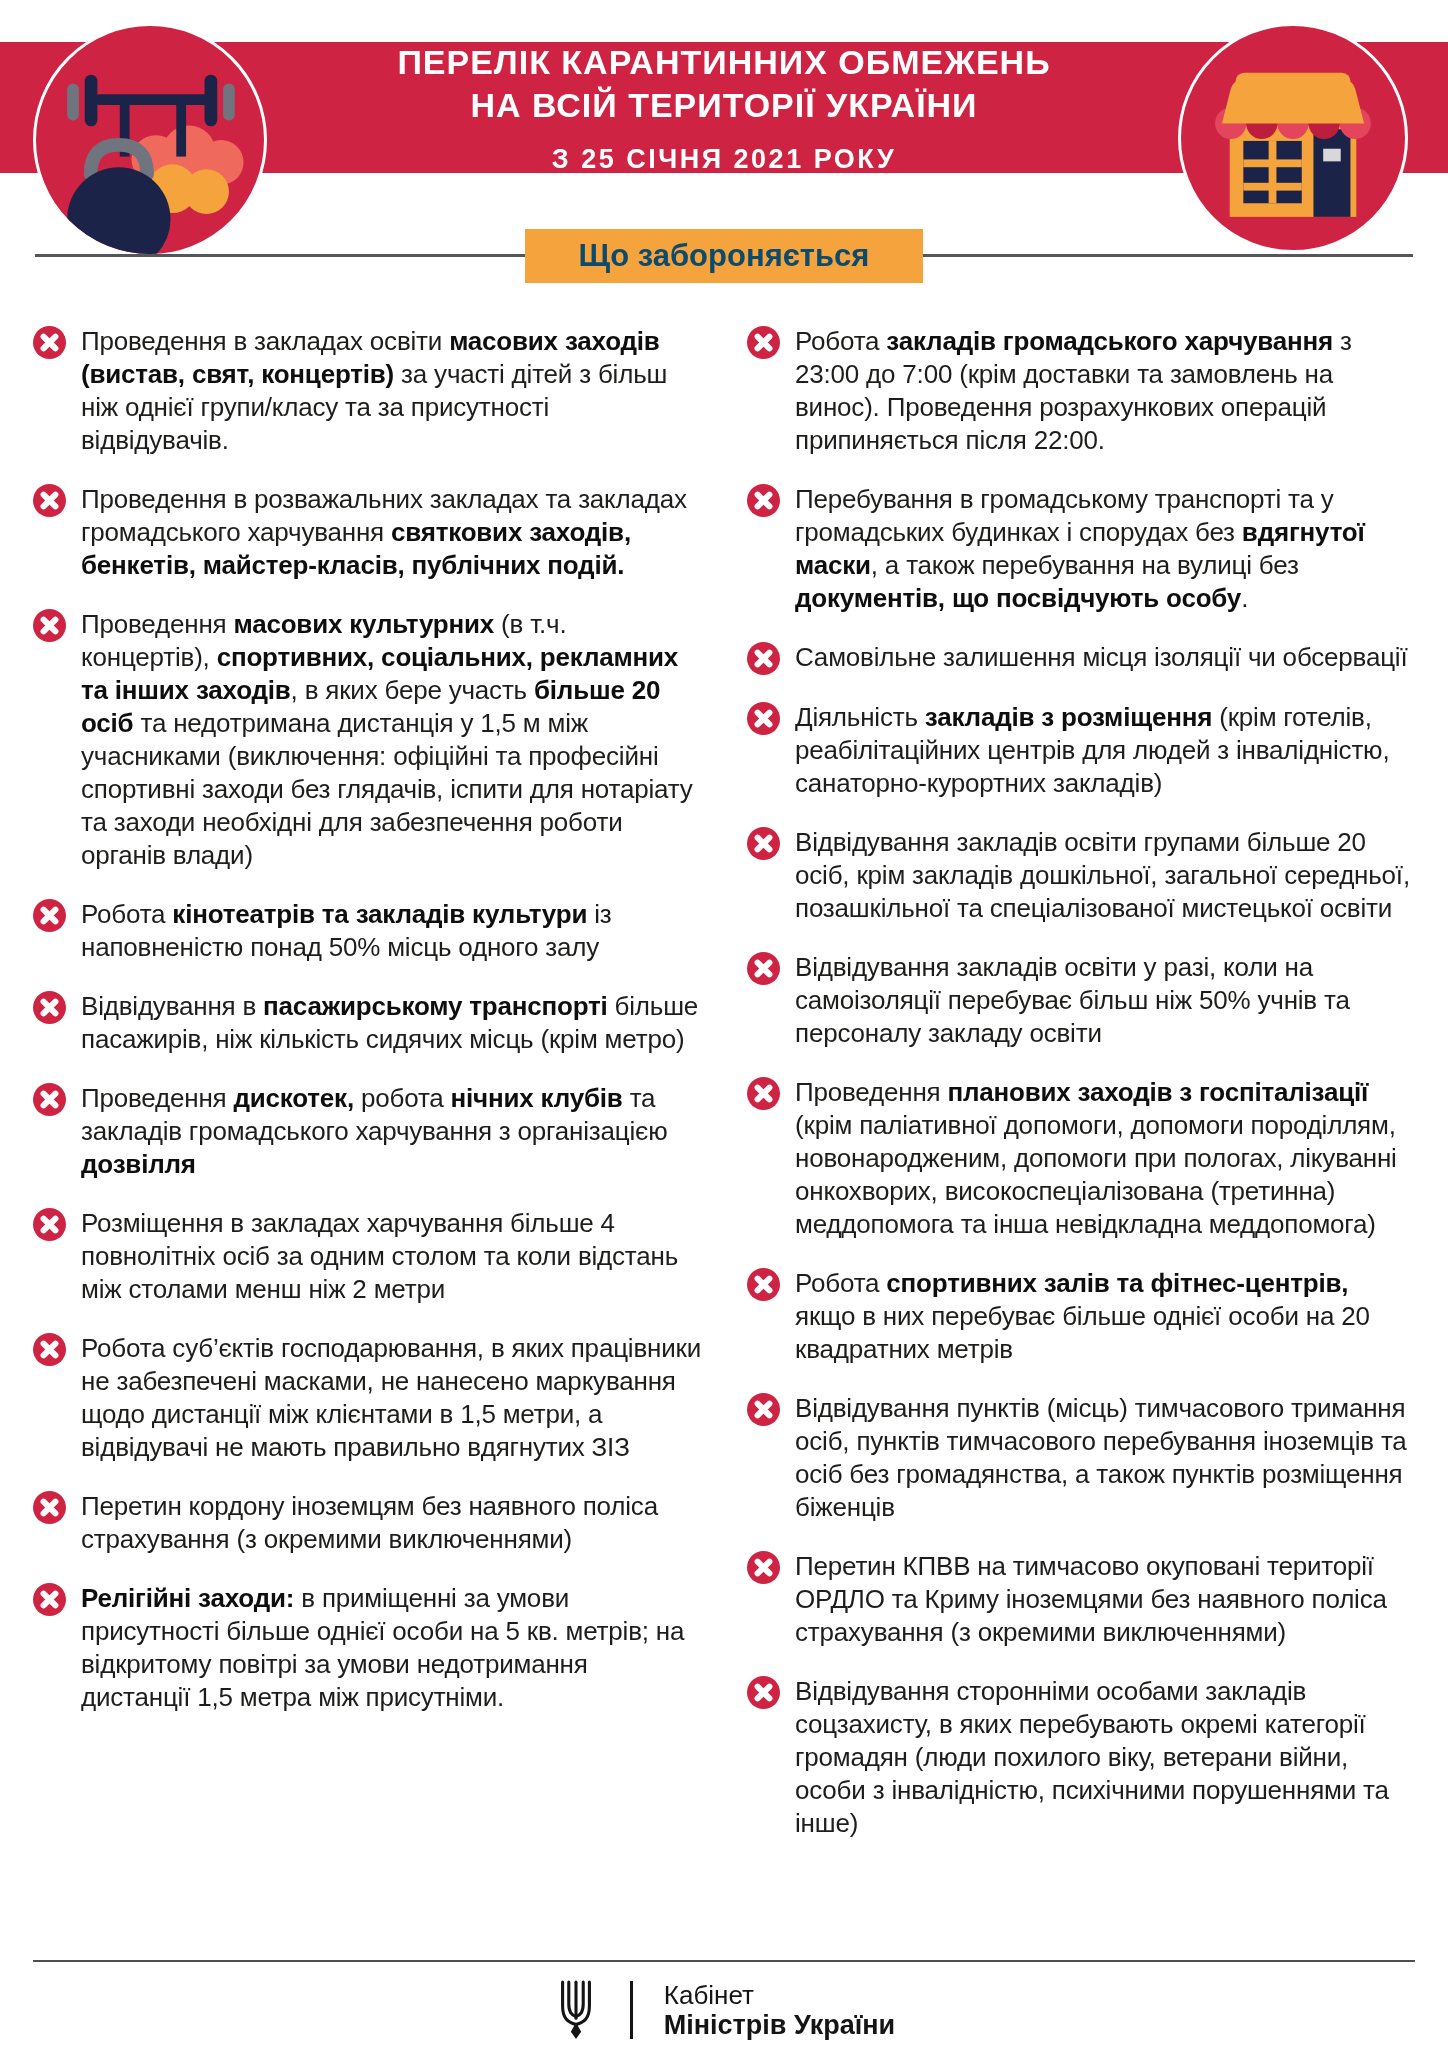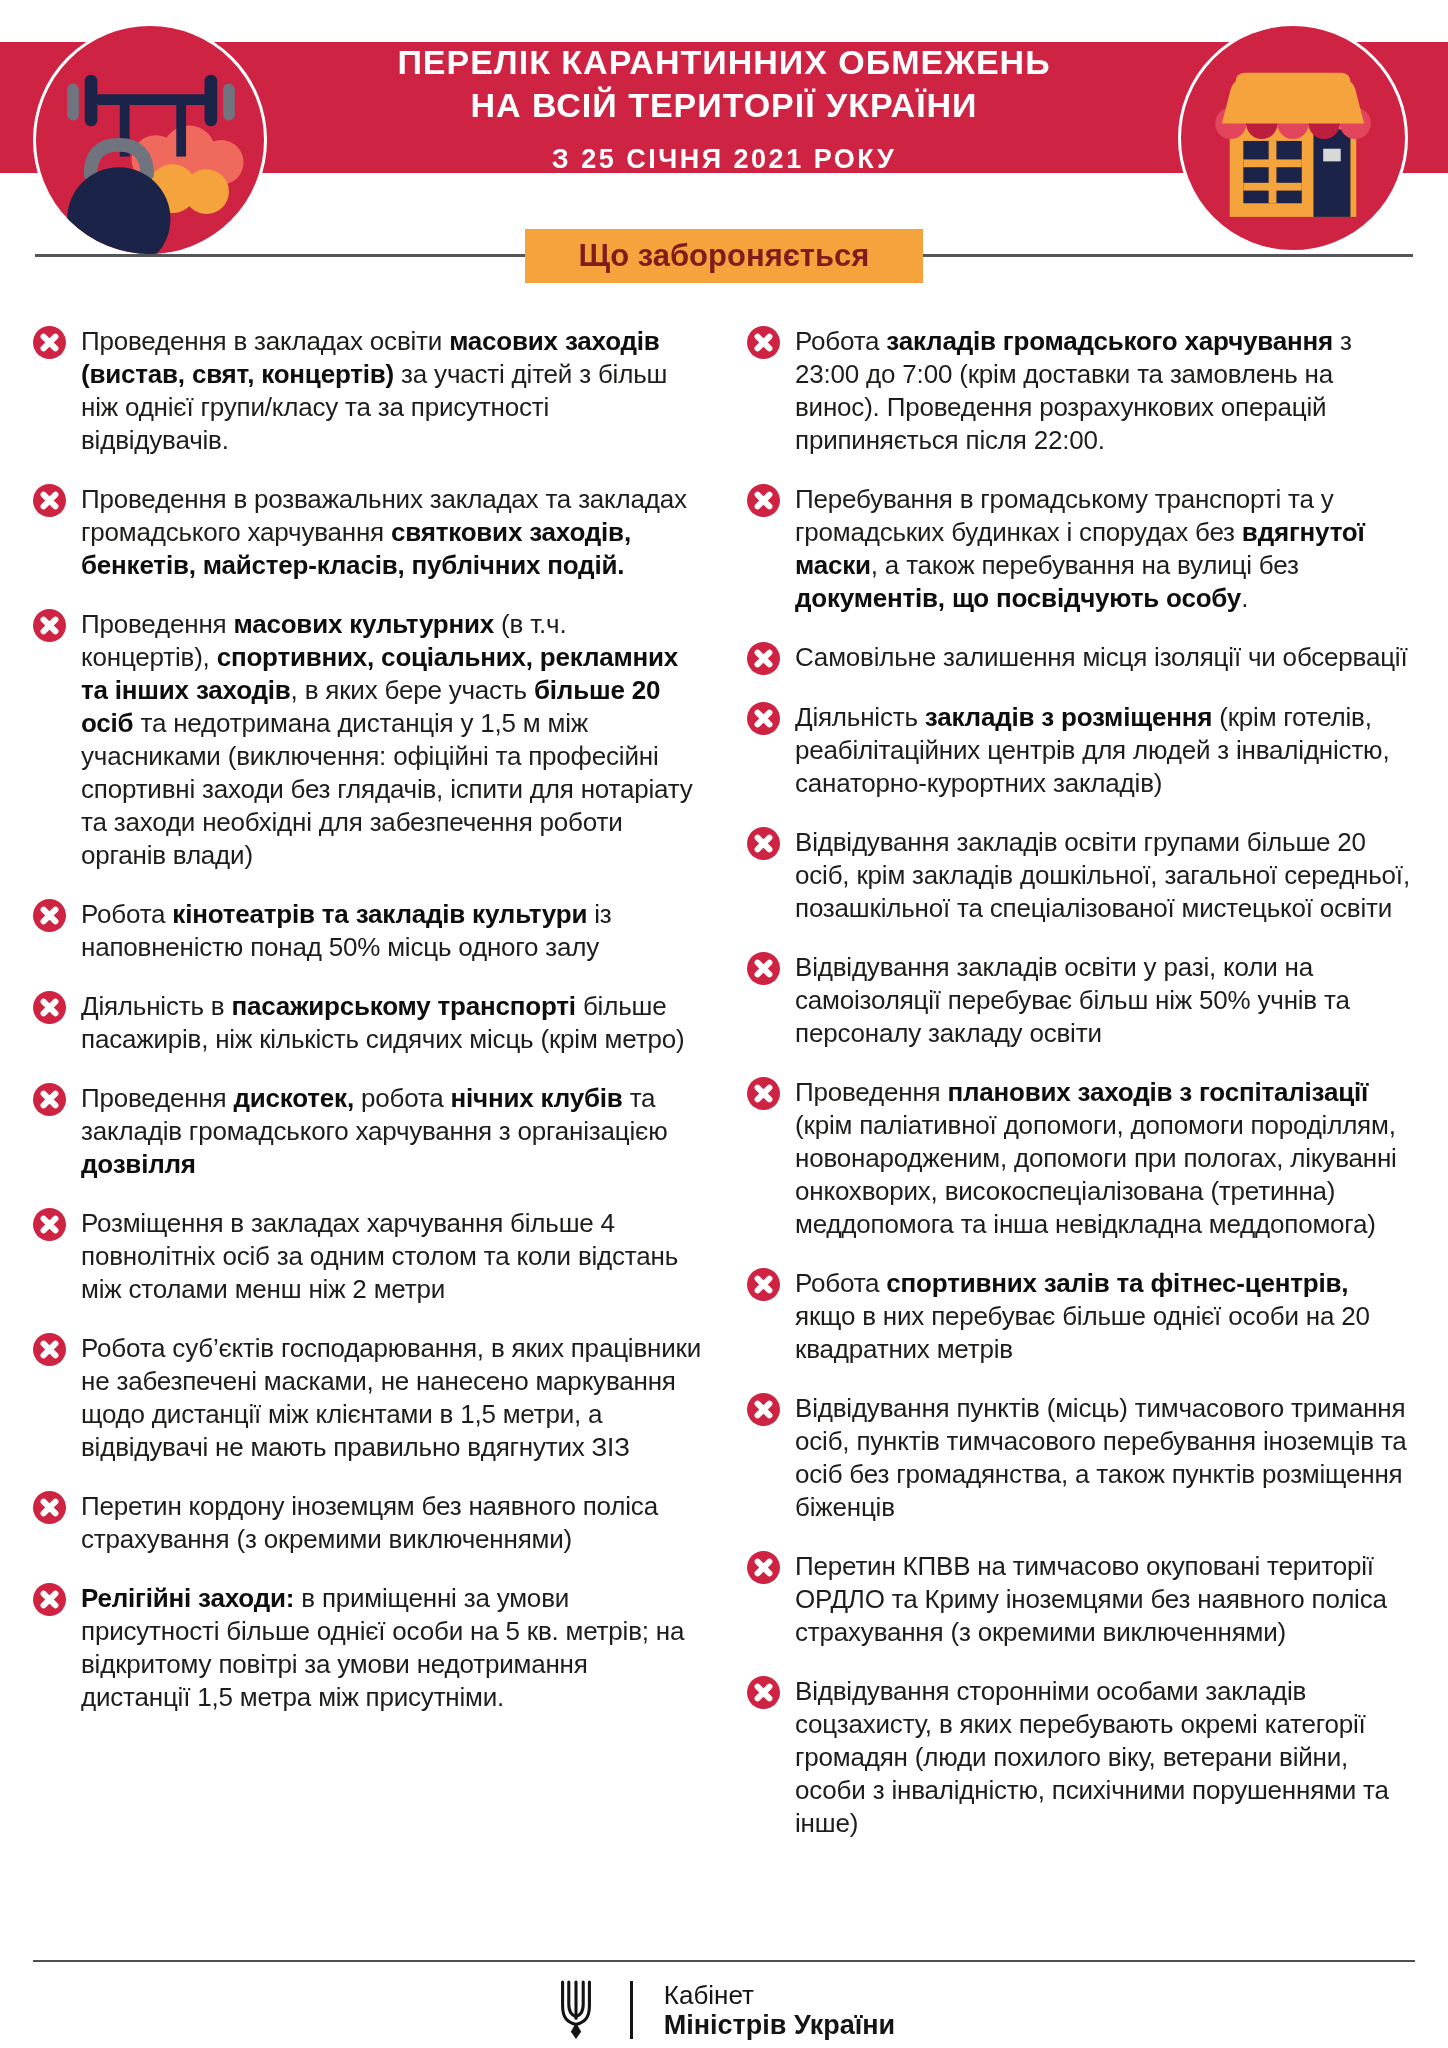--- a/index.html
+++ b/index.html
@@ -22,21 +22,21 @@
   }
   .title-line {
     margin:0; font-size:34px; line-height:43px; font-weight:700; letter-spacing:1px;
   }
   .subtitle { margin-top:17px; font-size:27px; letter-spacing:2.5px; font-weight:700; }
   
   .badge-row { position:relative; margin-top:56px; height:54px; }
   .badge-rule { position:absolute; left:35px; right:35px; top:25px; height:3px; background:#55565a; }
   .badge {
     position:relative; margin:0 auto; width:max-content; height:54px; line-height:54px;
-    padding:0 54px; background:var(--orange); color:#7f1d1d;
+    padding:0 54px; background:var(--orange); color:#0c4a6e;
     font-size:31px; font-weight:700;
   }
   
   .columns { margin:42px 33px 0 33px; display:grid; grid-template-columns:1fr 1fr; column-gap:46px; }
   .item { display:flex; gap:15px; margin-bottom:26px; align-items:flex-start; }
   .x-icon { flex:none; width:33px; height:33px; margin-top:1px; }
   .item p { margin:0; font-size:26px; line-height:33px; color:#1d1d1b; letter-spacing:-0.2px; }
   .item b { font-weight:700; color:#0e0e0e; }
   
   .footer { position:absolute; left:33px; right:33px; bottom:5px; }
@@ -132,21 +132,21 @@
   <circle cx="18" cy="18" r="18" fill="#CE2342"></circle>
   <path d="M11.5 11.5 L24.5 24.5 M24.5 11.5 L11.5 24.5" stroke="#ffffff" stroke-width="6.5" stroke-linecap="round"></path>
 </svg>
           <p><span>Робота </span><b>кінотеатрів та закладів культури</b><span> із наповненістю понад 50% місць одного залу</span></p>
         </div>
         <div class="item">
           <svg class="x-icon" viewBox="0 0 36 36" aria-hidden="true">
   <circle cx="18" cy="18" r="18" fill="#CE2342"></circle>
   <path d="M11.5 11.5 L24.5 24.5 M24.5 11.5 L11.5 24.5" stroke="#ffffff" stroke-width="6.5" stroke-linecap="round"></path>
 </svg>
-          <p><span>Діяльність в </span><b>пасажирському транспорті</b><span> більше пасажирів, ніж кількість сидячих місць (крім метро)</span></p>
+          <p><span>Відвідування в </span><b>пасажирському транспорті</b><span> більше пасажирів, ніж кількість сидячих місць (крім метро)</span></p>
         </div>
         <div class="item">
           <svg class="x-icon" viewBox="0 0 36 36" aria-hidden="true">
   <circle cx="18" cy="18" r="18" fill="#CE2342"></circle>
   <path d="M11.5 11.5 L24.5 24.5 M24.5 11.5 L11.5 24.5" stroke="#ffffff" stroke-width="6.5" stroke-linecap="round"></path>
 </svg>
           <p><span>Проведення </span><b>дискотек,</b><span> робота </span><b>нічних клубів</b><span> та закладів громадського харчування з організацією </span><b>дозвілля</b></p>
         </div>
         <div class="item">
           <svg class="x-icon" viewBox="0 0 36 36" aria-hidden="true">

